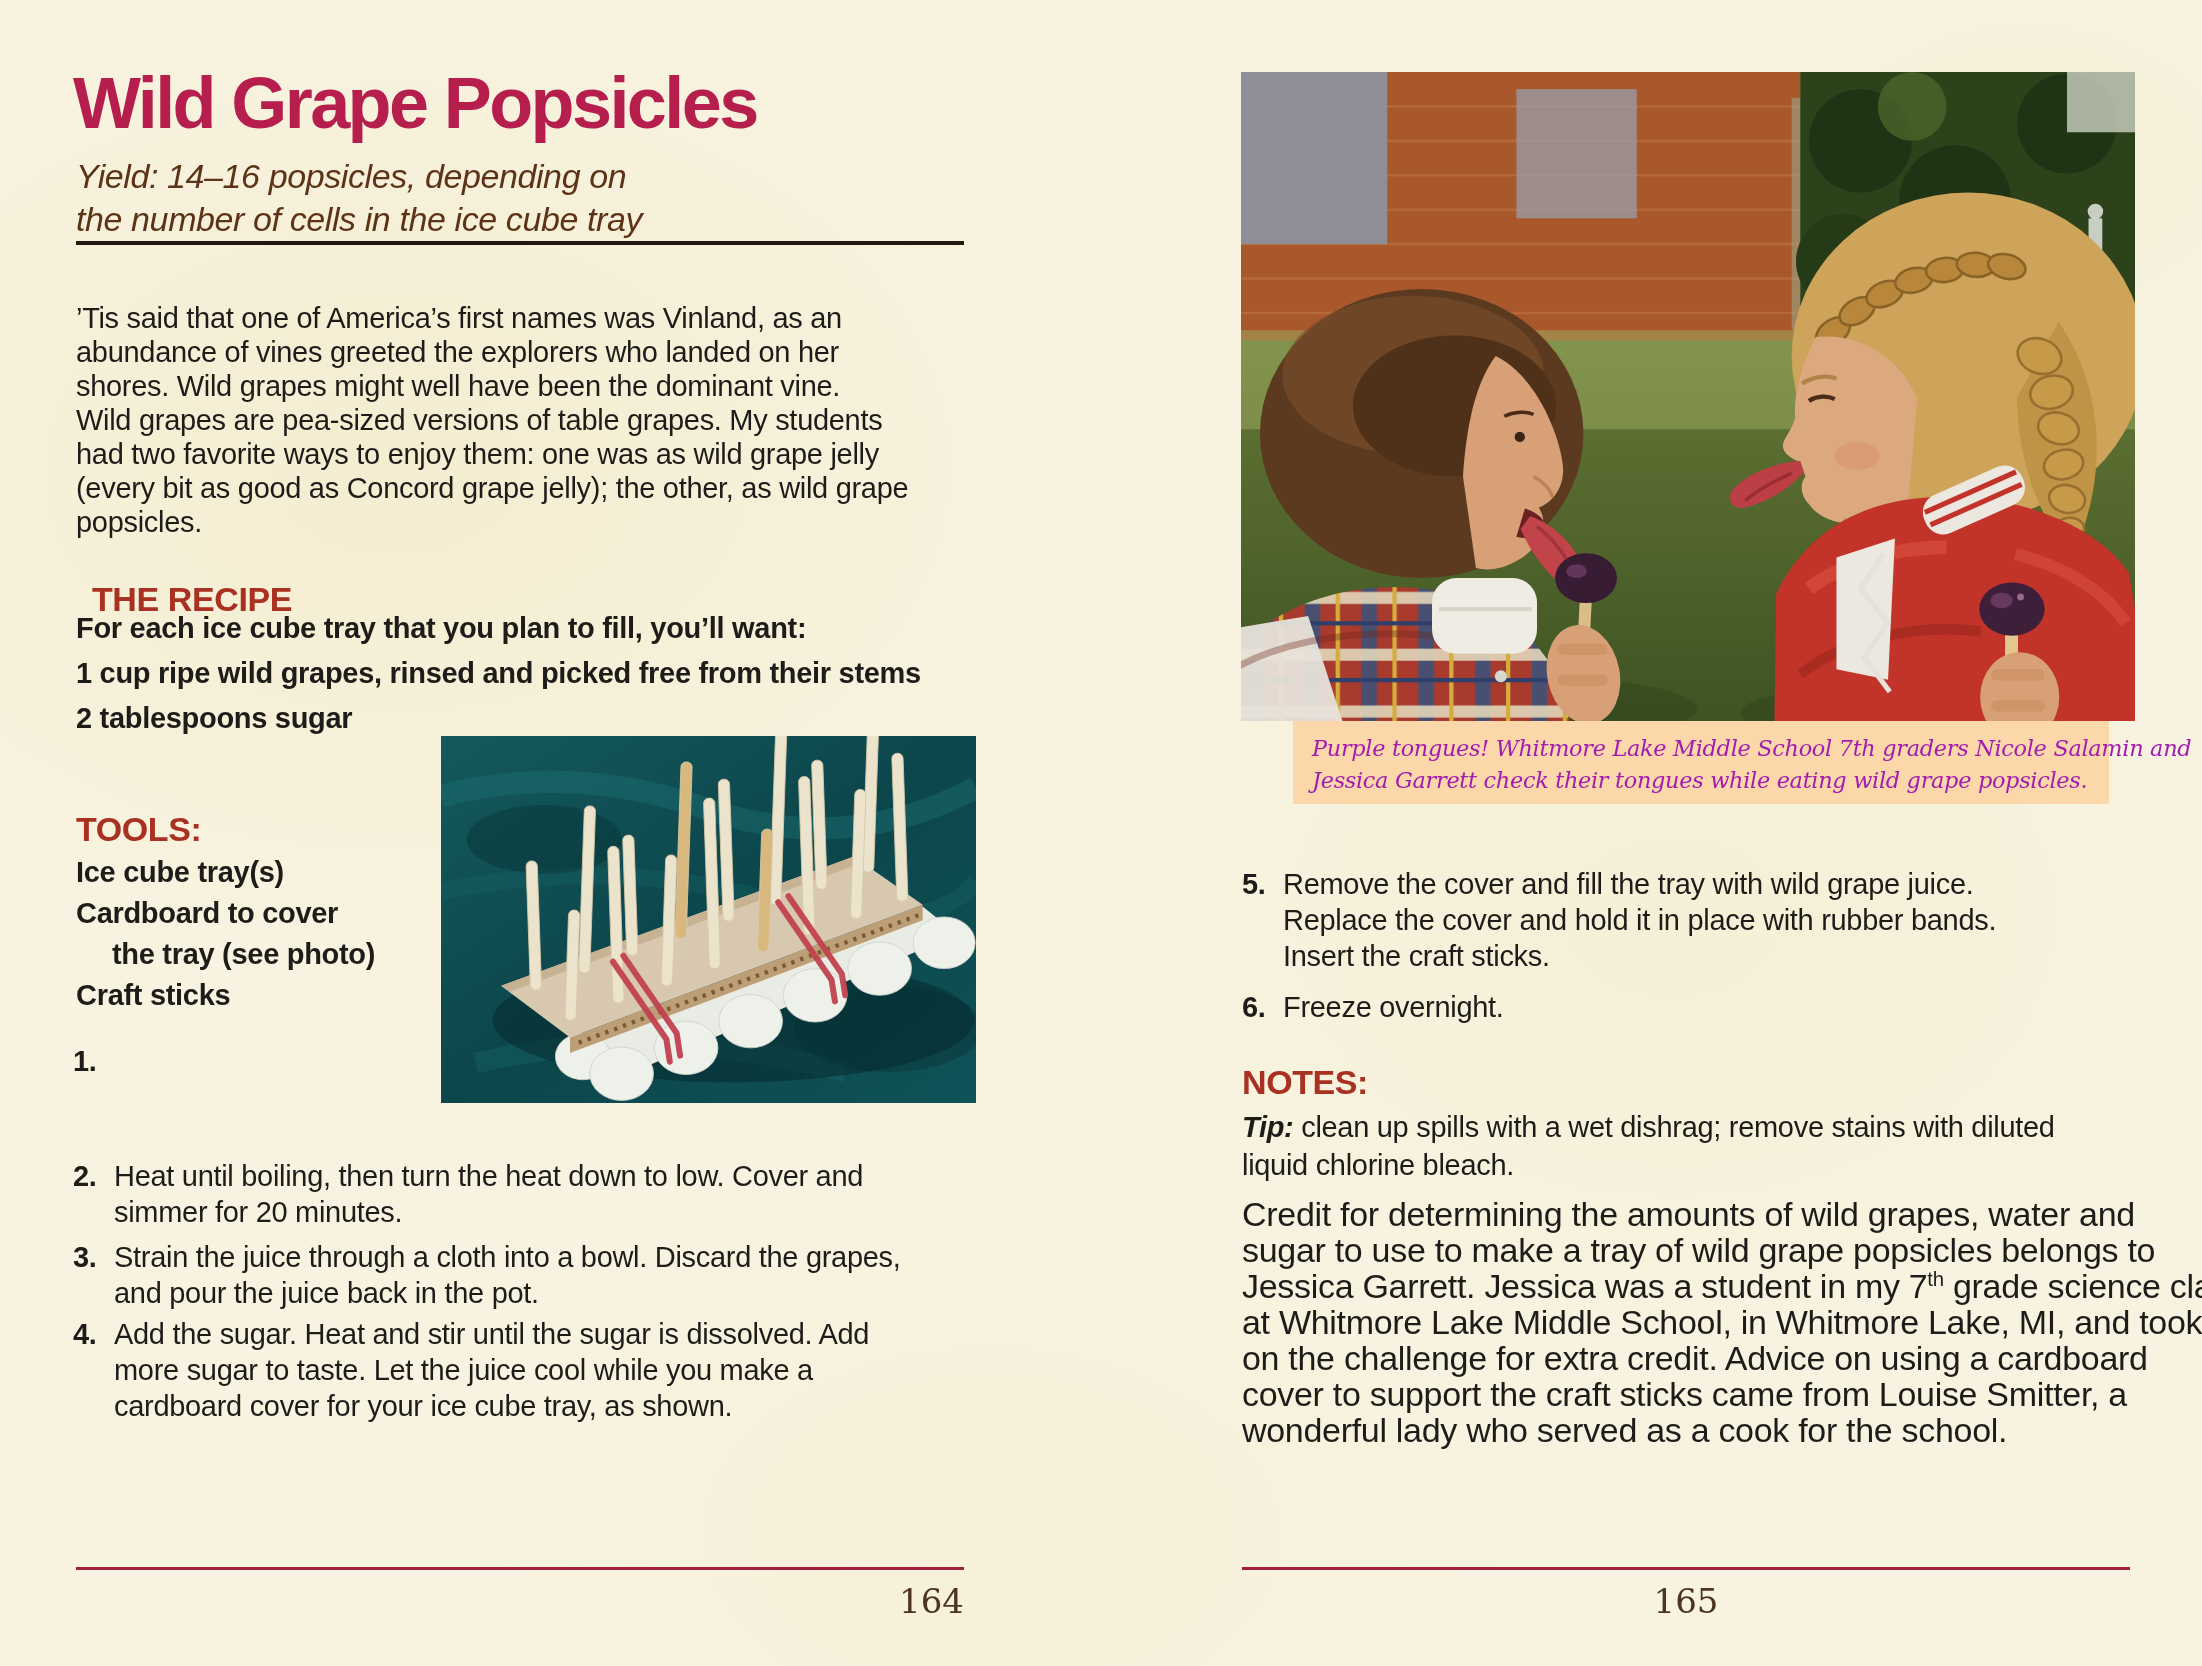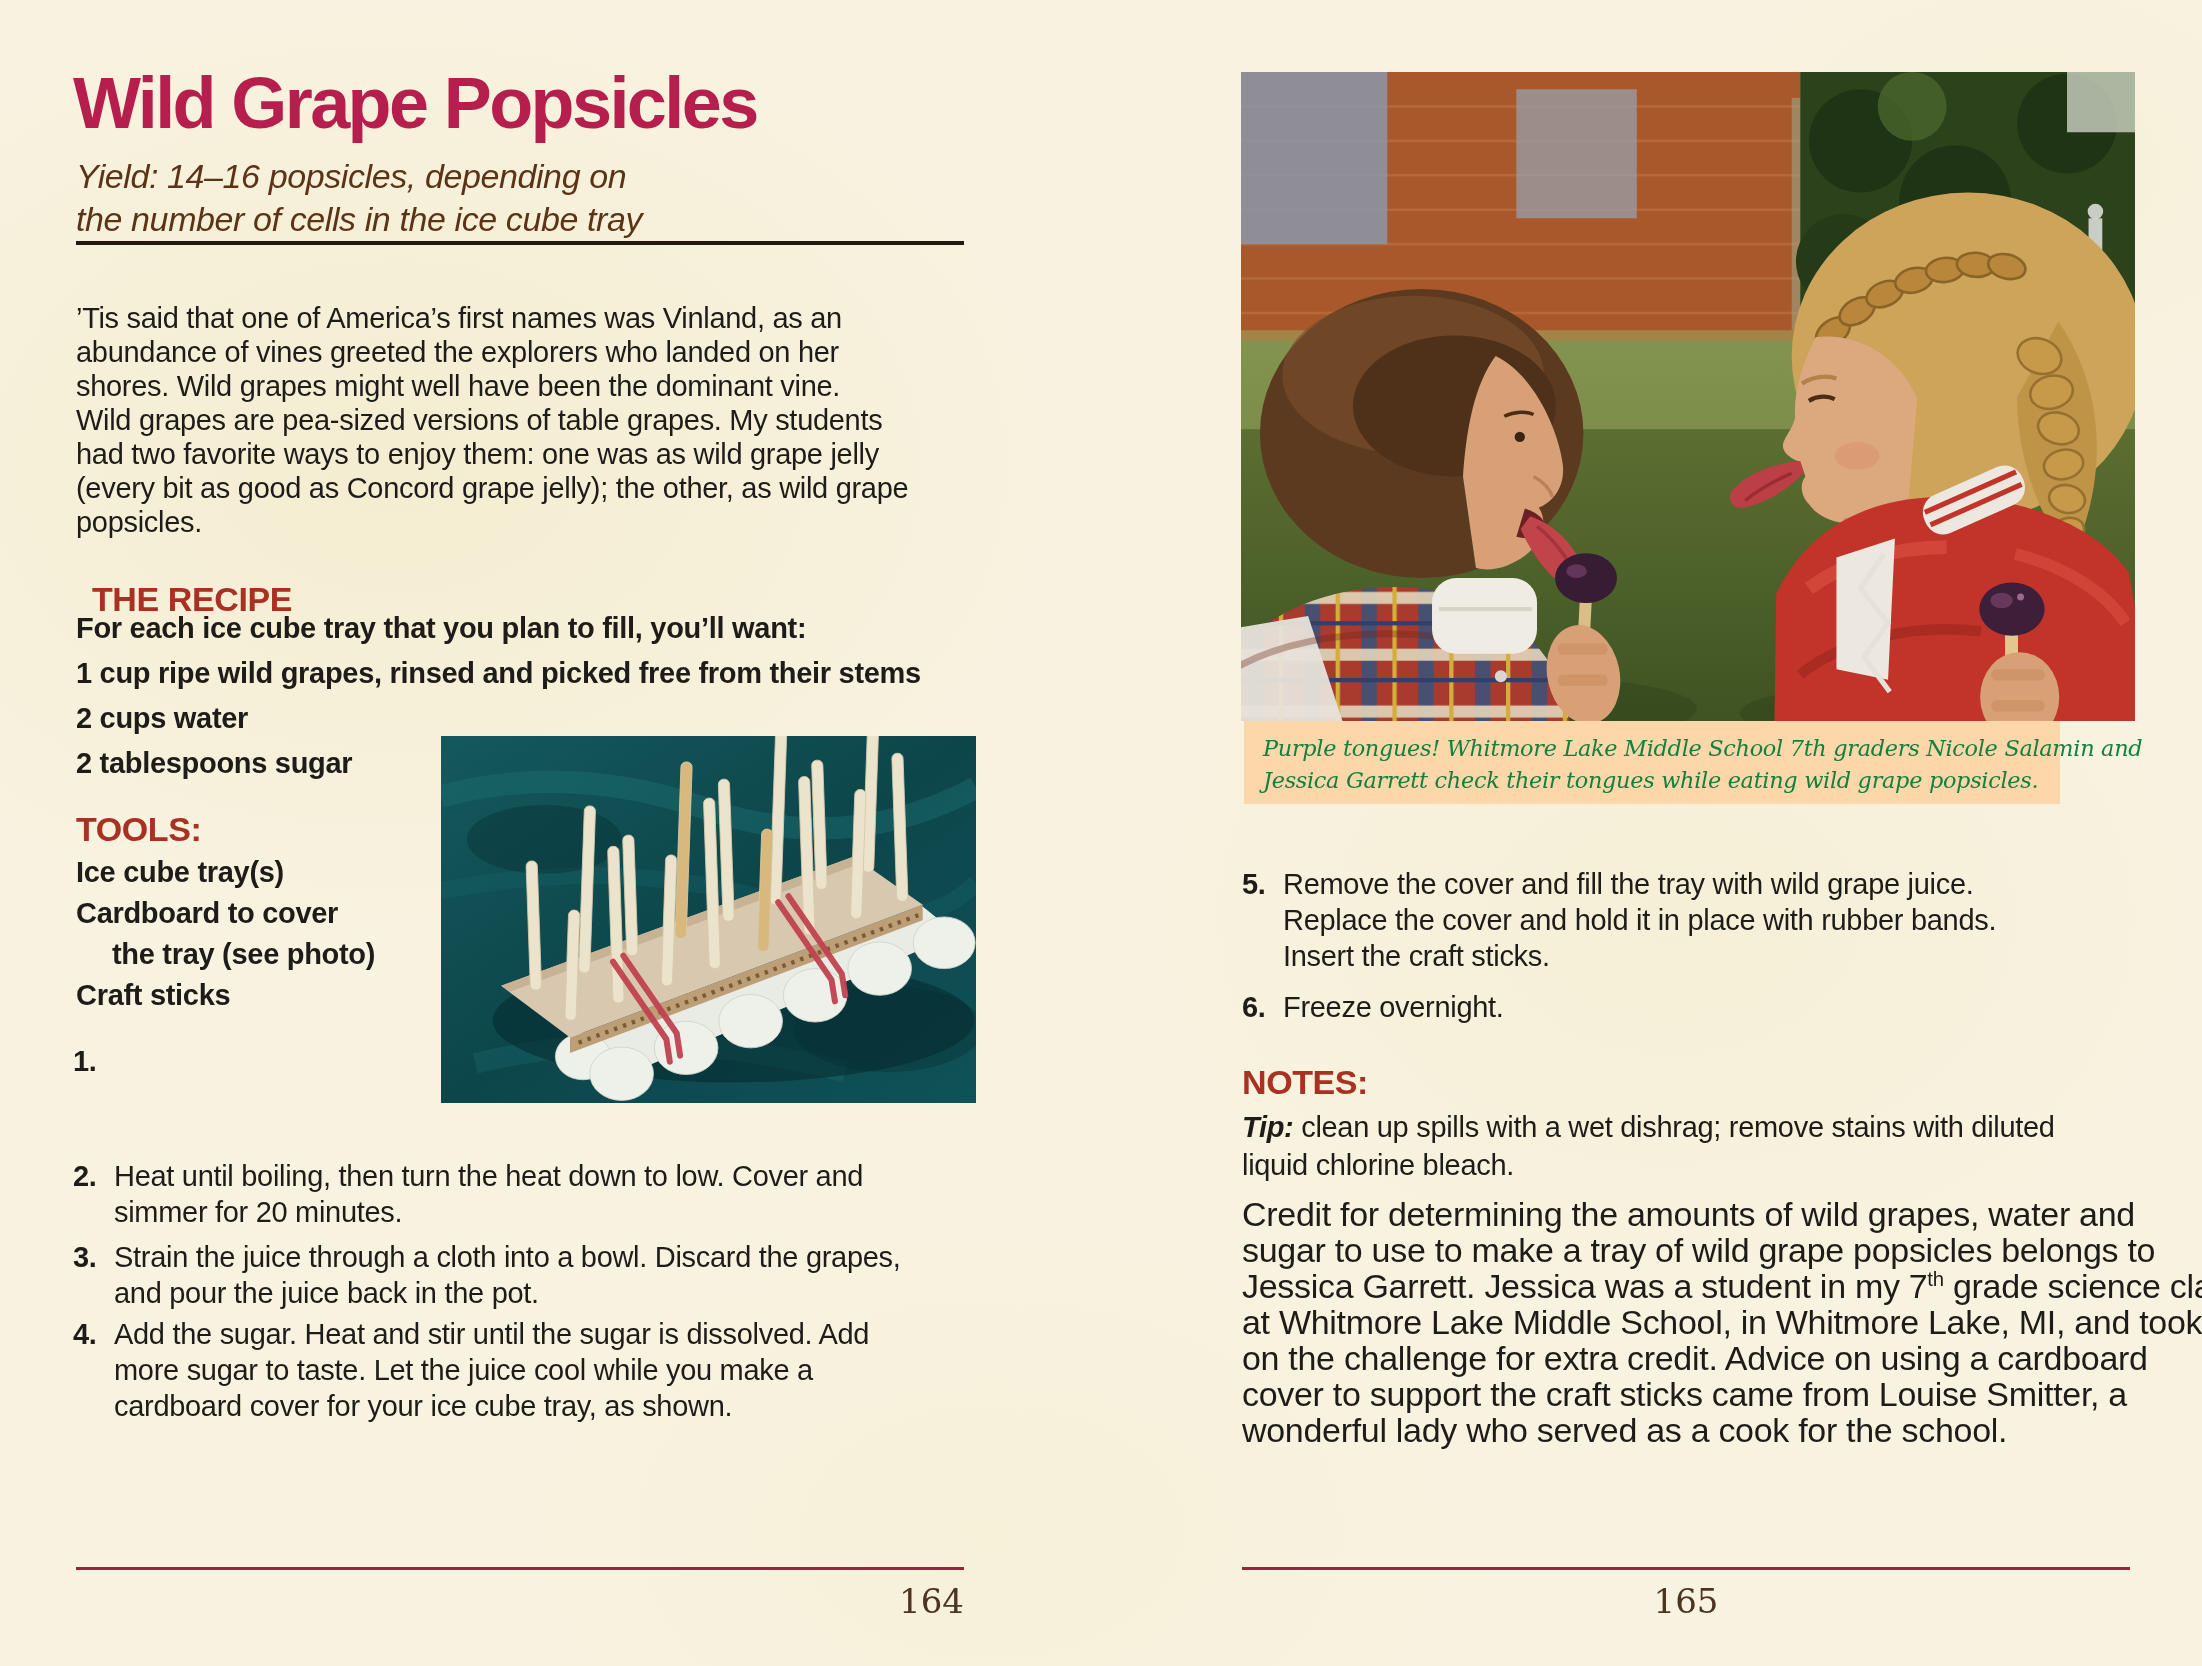--- a/index.html
+++ b/index.html
@@ -30,24 +30,24 @@
   .step .num{font-weight:bold;width:41px;flex:0 0 41px;}
   .step-1{left:73px;top:1043px;}
   .step-2{left:73px;top:1158px;}
   .step-3{left:73px;top:1239px;}
   .step-4{left:73px;top:1316px;}
   .step-5{left:1242px;top:866px;}
   .step-6{left:1242px;top:989px;}
   figure{margin:0;}
   .tray-photo{left:441px;top:736px;width:535px;height:367px;}
   .kids-photo{left:1241px;top:72px;width:894px;height:649px;}
-  .caption{left:1244px;top:721px;width:816px;height:83px;box-sizing:border-box;
+  .caption{left:1293px;top:721px;width:816px;height:83px;box-sizing:border-box;
            background:#fbd7aa;padding:11.2px 19px 0 19px;
            font-family:"DejaVu Serif",serif;font-style:italic;font-size:22.4px;line-height:32px;
-           letter-spacing:-0.3px;color:#15803d;}
+           letter-spacing:-0.3px;color:#a21caf;}
   .notes-heading{left:1242px;top:1063px;}
   .tip{left:1242px;top:1108px;font-size:29px;line-height:38px;letter-spacing:-0.3px;}
   .tip-label{font-weight:bold;font-style:italic;}
   .credit{left:1242px;top:1196px;font-size:34px;line-height:36px;letter-spacing:-0.3px;}
   .credit sup{font-size:60%;vertical-align:super;line-height:0;}
   .footer-rule{top:1567px;width:888px;height:3.4px;background:#a21f3e;}
   .footer-rule-left{left:76px;}
   .footer-rule-right{left:1242px;}
   .page-number{top:1581px;width:888px;text-align:center;
                font-family:"DejaVu Serif",serif;font-size:34px;color:#4c3420;}
@@ -77,21 +77,20 @@
     <div class="nw">had two favorite ways to enjoy them: one was as wild grape jelly</div>
     <div class="nw">(every bit as good as Concord grape jelly); the other, as wild grape</div>
     <div class="nw">popsicles.</div>
   </div>
 
   <h2 class="abs sec-heading recipe-heading nw" style="margin:16px;">THE RECIPE</h2>
 
   <div class="abs recipe-lines">
     <div class="nw">For each ice cube tray that you plan to fill, you’ll want:</div>
     <div class="nw">1 cup ripe wild grapes, rinsed and picked free from their stems</div>
-    <div class="nw">2 cups water</div>
     <div class="nw">2 tablespoons sugar</div>
   </div>
 
   <h2 class="abs sec-heading tools-heading nw" style="margin:0;">TOOLS:</h2>
 
   <div class="abs tools-lines">
     <div class="nw">Ice cube tray(s)</div>
     <div class="nw">Cardboard to cover</div>
     <div class="nw indent">the tray (see photo)</div>
     <div class="nw">Craft sticks</div>

